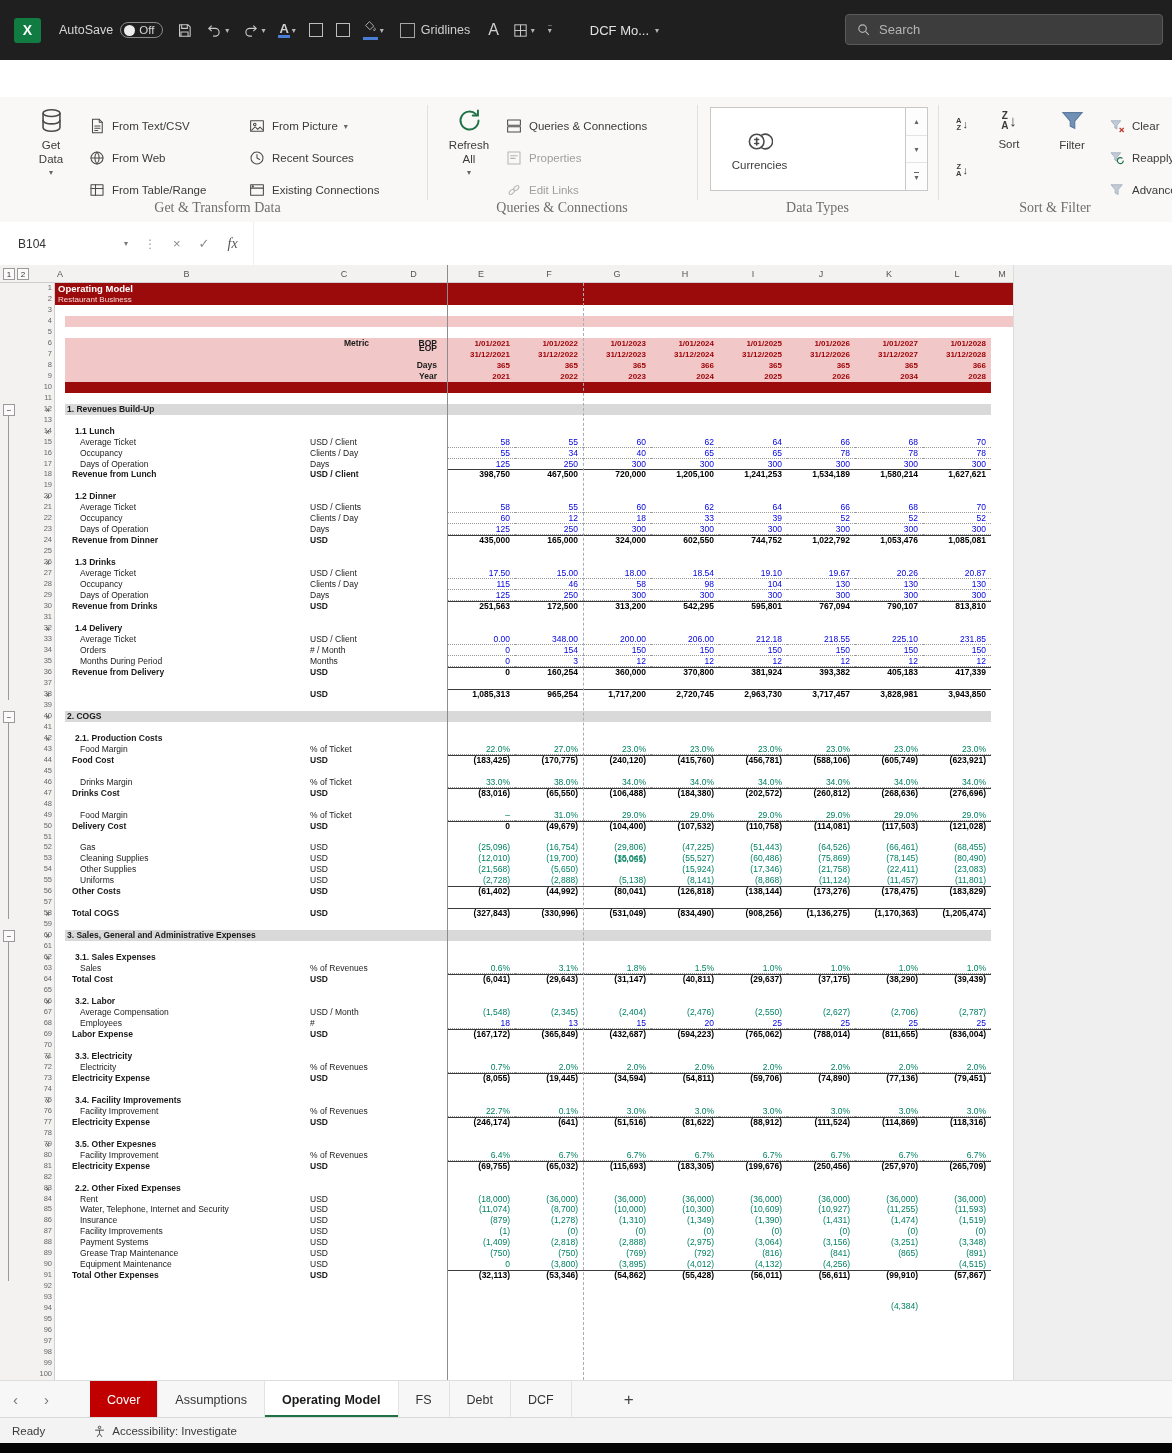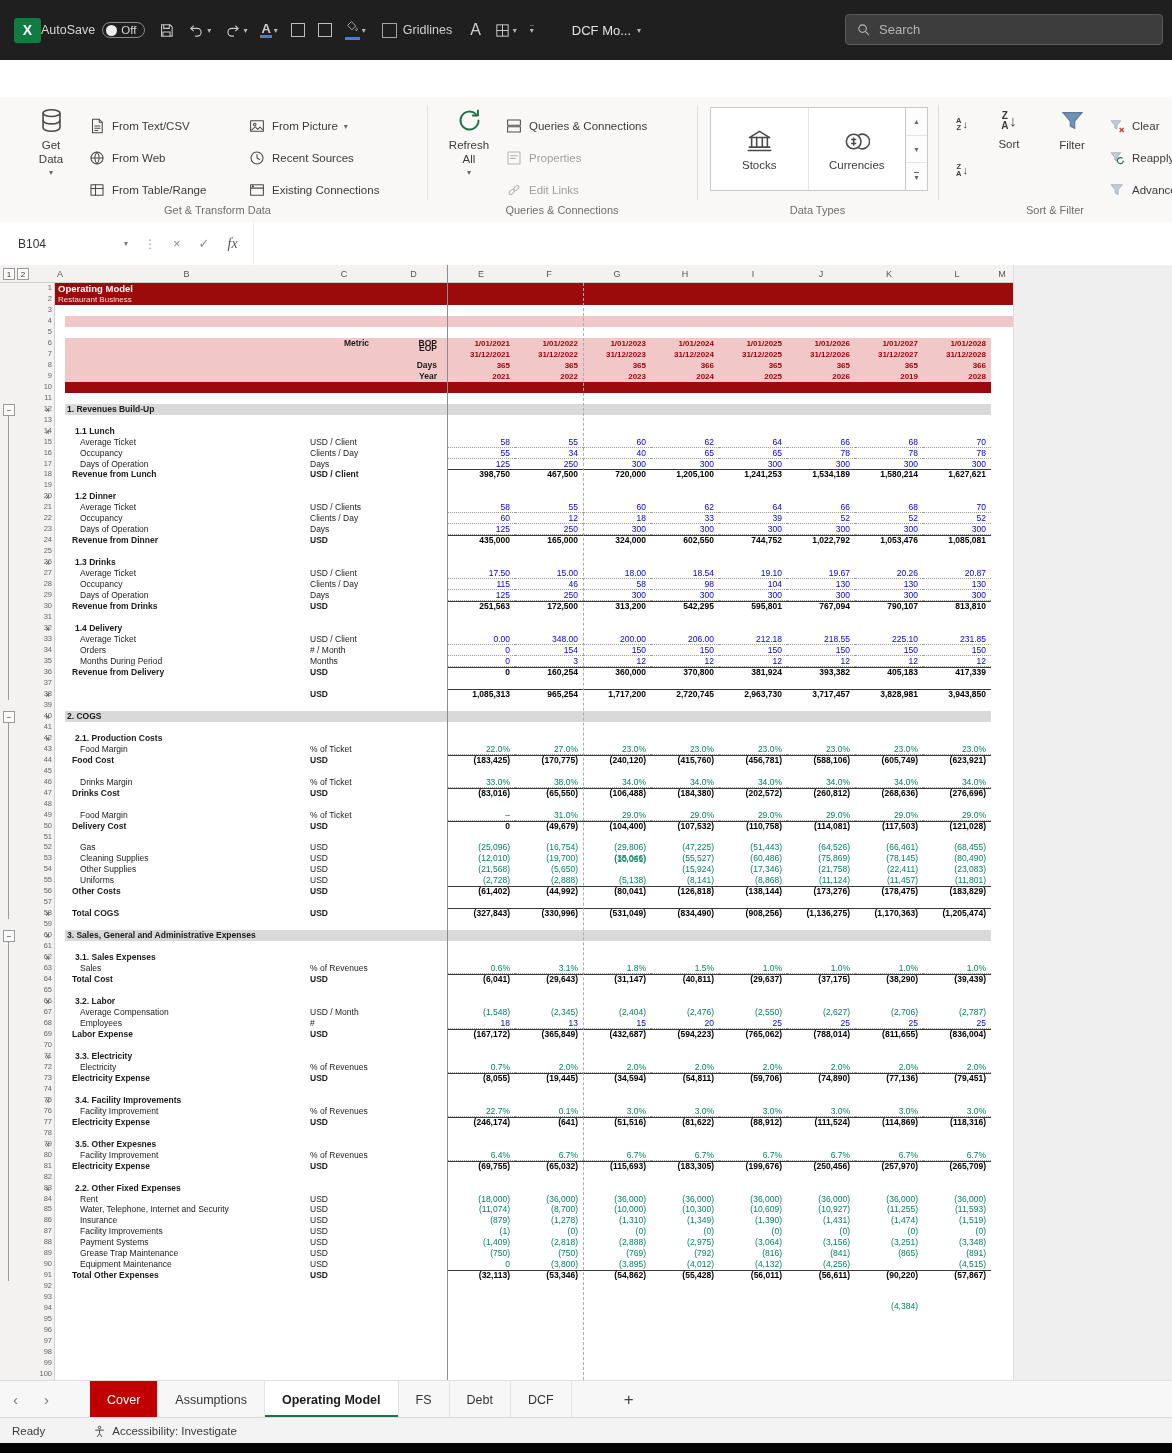--- a/index.html
+++ b/index.html
@@ -3,21 +3,21 @@
 <meta charset="utf-8">
 <style>
   html,body{margin:0;padding:0;background:#cfcfcf;}
   .app{position:relative;width:1172px;height:1453px;background:#fff;overflow:hidden;
        font-family:"Liberation Sans",sans-serif;-webkit-font-smoothing:antialiased;}
   
   .titlebar{position:absolute;top:0;left:0;right:0;height:60px;background:#1f1f1f;
             display:flex;align-items:center;color:#d6d6d6;font-size:12.5px;}
   .xlogo{width:27px;height:25px;background:#107C41;border-radius:3px;margin-left:14px;
          display:flex;align-items:center;justify-content:center;color:#fff;font-weight:bold;font-size:14px;}
-  .autosave{display:flex;align-items:center;gap:7px;}
+  .autosave{display:flex;align-items:center;gap:7px;margin-left:18px;}
   .as-pill{display:inline-flex;align-items:center;gap:4px;border:1px solid #8a8a8a;border-radius:10px;
            padding:1px 8px 1px 3px;font-size:11.5px;color:#d6d6d6;}
   .as-dot{width:11px;height:11px;border-radius:50%;background:#ededed;display:inline-block;}
   .qat{display:inline-flex;align-items:center;margin-left:13px;gap:2px;}
   .chv{font-size:8px;color:#b5b5b5;}
   .fcA{font-size:13px;font-weight:bold;color:#d0d0d0;line-height:12px;border-bottom:3px solid #4a7dd6;display:inline-block;padding:0 1px;}
   .fillbar{display:inline-block;border-bottom:3px solid #4a7dd6;padding-bottom:1px;}
   .bx{width:12px;height:12px;border:1.4px solid #bdbdbd;display:inline-block;}
   .grid-cb{display:inline-flex;align-items:center;gap:6px;margin-left:16px;font-size:12.5px;color:#cfcfcf;}
   .cb{width:13px;height:13px;border:1.4px solid #a5a5a5;display:inline-block;background:transparent;}
@@ -28,21 +28,21 @@
              padding-left:10px;color:#b5b5b5;font-size:13px;box-sizing:border-box;}
   
   .menubar{position:absolute;top:60px;left:0;right:0;height:37px;background:#fff;display:flex;
            align-items:stretch;padding-left:20px;font-size:14.5px;color:#3b3b3b;}
   .mtab{display:flex;align-items:center;padding:0 13px;cursor:default;}
   .mtab.active{font-weight:bold;box-shadow:inset 0 -3px 0 #1e7145;}
   
   .ribbon{position:absolute;top:97px;left:0;right:0;height:125px;background:#f9f8f7;
           border-bottom:1px solid #d8d8d8;font-size:11.5px;color:#3b3b3b;overflow:hidden;}
   .rdiv{position:absolute;top:8px;height:95px;width:1px;background:#e1e1e1;}
-  .glabel{position:absolute;bottom:6px;font-size:11px;color:#6e6e6e;text-align:center;}
+  .glabel{position:absolute;bottom:6px;font-size:14px;color:#6e6e6e;text-align:center;font-family:Liberation Serif, serif;}
   .bigbtn{position:absolute;top:10px;width:58px;display:flex;flex-direction:column;align-items:center;
           text-align:center;line-height:14px;}
   .bigbtn svg{margin-bottom:4px;}
   .smbtn{position:absolute;height:22px;display:flex;align-items:center;gap:6px;white-space:nowrap;}
   .dis{color:#9f9f9f;}
   svg.si{width:18px;height:18px;}
   svg.sg{width:27px;height:27px;}
   .stroke{fill:none;stroke:#4a4a4a;stroke-width:1.4;stroke-linecap:round;stroke-linejoin:round;}
   .strokedis{fill:none;stroke:#b5b5b5;stroke-width:1.4;stroke-linecap:round;stroke-linejoin:round;}
   .gallery{position:absolute;left:710px;top:10px;width:196px;height:84px;background:#fff;border:1px solid #c8c8c8;
@@ -292,29 +292,20 @@
       <svg class="si" viewBox="0 0 24 24">
           <g class="strokedis">
             <ellipse cx="9" cy="14.5" rx="4.2" ry="2.4" transform="rotate(-45 9 14.5)"></ellipse>
             <ellipse cx="15" cy="9.5" rx="4.2" ry="2.4" transform="rotate(-45 15 9.5)"></ellipse>
           </g>
         </svg>
       <span>Edit Links</span>
     </div>
     <div class="rdiv" style="left:697px;"></div>
     <div class="gallery">
-      <div class="tile">
-        <svg class="sg" viewBox="0 0 24 24">
-            <g class="stroke">
-              <path d="M12 3L3 8.5h18z"></path>
-              <path d="M5 8.5V17M9.5 8.5V17M14.5 8.5V17M19 8.5V17M3 17h18M2 20h20"></path>
-            </g>
-          </svg>
-        <span>Stocks</span>
-      </div>
       <div class="tile">
         <svg class="sg" viewBox="0 0 24 24">
             <g class="stroke">
               <circle cx="9.5" cy="12" r="6.5"></circle>
               <path d="M14 6.3a6.5 6.5 0 1 1 0 11.4"></path>
               <path d="M9.5 9v6M7.8 10.2h3.4M7.8 13.8h3.4"></path>
             </g>
           </svg>
         <span>Currencies</span>
       </div>
@@ -543,21 +534,21 @@
       <div class="cell num hval" style="left: 787px; top: 94.79px; width: 68px;">365</div>
       <div class="cell num hval" style="left: 855px; top: 94.79px; width: 68px;">365</div>
       <div class="cell num hval" style="left: 923px; top: 94.79px; width: 68px;">366</div>
       <div class="cell num bold" style="left: 380px; top: 105.76px; width: 62px;">Year</div>
       <div class="cell num hval" style="left: 447px; top: 105.76px; width: 68px;">2021</div>
       <div class="cell num hval" style="left: 515px; top: 105.76px; width: 68px;">2022</div>
       <div class="cell num hval" style="left: 583px; top: 105.76px; width: 68px;">2023</div>
       <div class="cell num hval" style="left: 651px; top: 105.76px; width: 68px;">2024</div>
       <div class="cell num hval" style="left: 719px; top: 105.76px; width: 68px;">2025</div>
       <div class="cell num hval" style="left: 787px; top: 105.76px; width: 68px;">2026</div>
-      <div class="cell num hval" style="left: 855px; top: 105.76px; width: 68px;">2019</div>
+      <div class="cell num hval" style="left: 855px; top: 105.76px; width: 68px;">2034</div>
       <div class="cell num hval" style="left: 923px; top: 105.76px; width: 68px;">2028</div>
       <div class="cell flagx" style="left: 46px; top: 138.67px; width: 8px;">x</div>
       <div class="band-gray" style="left: 65px; top: 138.67px; width: 926px; height: 10.97px;"></div>
       <div class="cell bold" style="left: 67px; top: 138.67px; width: 320px;">1. Revenues Build-Up</div>
       <div class="cell flagx" style="left: 46px; top: 160.61px; width: 8px;">x</div>
       <div class="cell bold" style="left: 75px; top: 160.61px; width: 240px;">1.1 Lunch</div>
       <div class="cell" style="left: 80px; top: 171.58px; width: 228px;">Average Ticket</div>
       <div class="cell" style="left: 310px; top: 171.58px; width: 70px;">USD / Client</div>
       <div class="cell num v-blue dotted" style="left: 447px; top: 171.58px; width: 68px;">58</div>
       <div class="cell num v-blue dotted" style="left: 515px; top: 171.58px; width: 68px;">55</div>
@@ -1072,21 +1063,21 @@
       <div class="cell num v-teal" style="left: 923px; top: 994.33px; width: 68px;">(4,515)</div>
       <div class="cell bold" style="left: 72px; top: 1005.3px; width: 236px;">Total Other Expenses</div>
       <div class="cell bold" style="left: 310px; top: 1005.3px; width: 70px;">USD</div>
       <div class="topline" style="left: 447px; top: 1005.3px; width: 544px;"></div>
       <div class="cell num v-bold" style="left: 447px; top: 1005.3px; width: 68px;">(32,113)</div>
       <div class="cell num v-bold" style="left: 515px; top: 1005.3px; width: 68px;">(53,346)</div>
       <div class="cell num v-bold" style="left: 583px; top: 1005.3px; width: 68px;">(54,862)</div>
       <div class="cell num v-bold" style="left: 651px; top: 1005.3px; width: 68px;">(55,428)</div>
       <div class="cell num v-bold" style="left: 719px; top: 1005.3px; width: 68px;">(56,011)</div>
       <div class="cell num v-bold" style="left: 787px; top: 1005.3px; width: 68px;">(56,611)</div>
-      <div class="cell num v-bold" style="left: 855px; top: 1005.3px; width: 68px;">(90,220)</div>
+      <div class="cell num v-bold" style="left: 855px; top: 1005.3px; width: 68px;">(99,910)</div>
       <div class="cell num v-bold" style="left: 923px; top: 1005.3px; width: 68px;">(57,867)</div>
       <div class="olbox" style="left: 3px; top: 138.67px;">−</div>
       <div class="olline" style="left: 8px; top: 150.67px; height: 284.19px;"></div>
       <div class="olbox" style="left: 3px; top: 445.83px;">−</div>
       <div class="olline" style="left: 8px; top: 457.83px; height: 196.43px;"></div>
       <div class="olbox" style="left: 3px; top: 665.23px;">−</div>
       <div class="olline" style="left: 8px; top: 677.23px; height: 339.04px;"></div>
       <div class="freeze" style="left: 447px; top: 0px; height: 1115px;"></div>
       <div class="pbreak" style="left: 583px; top: 18px; height: 1097px;"></div>
     </div>

